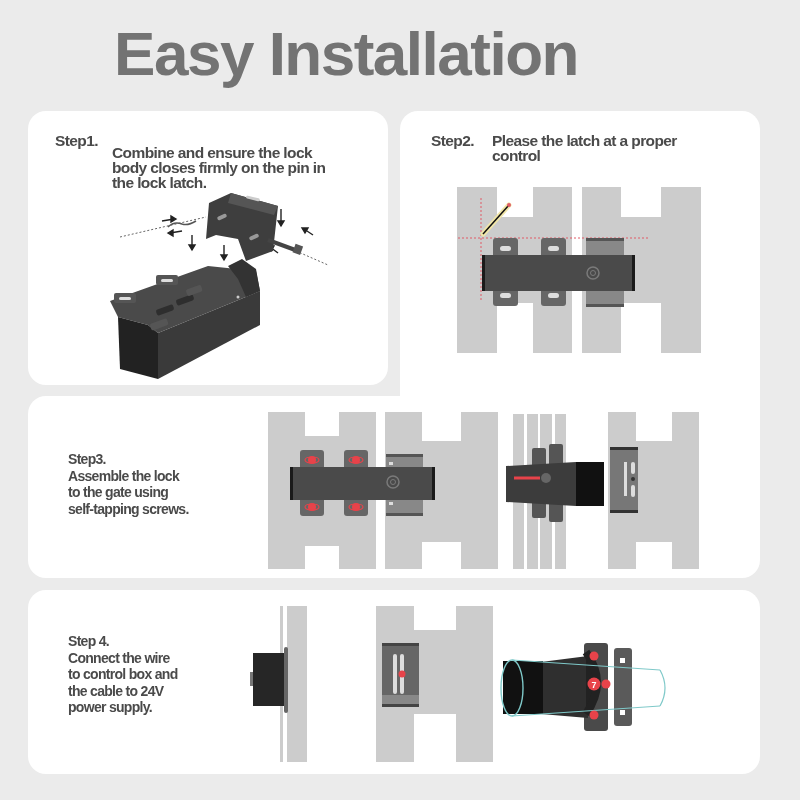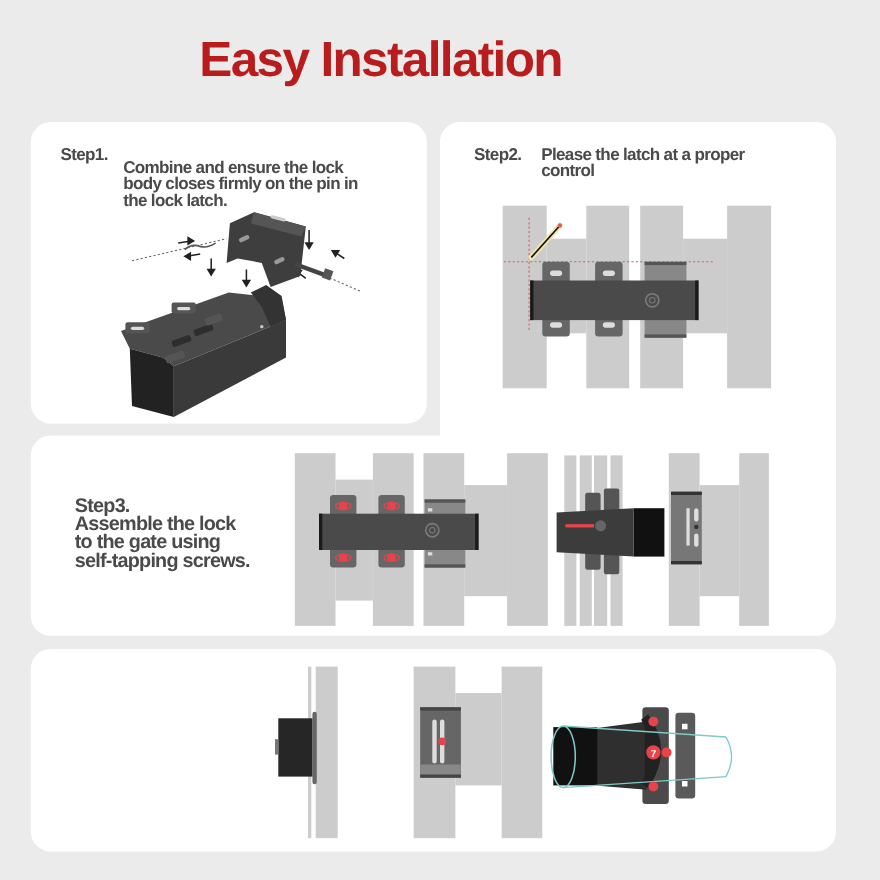--- a/index.html
+++ b/index.html
@@ -1,30 +1,30 @@
 <!DOCTYPE html>
 <html><head>
 <meta charset="utf-8">
 <style>
   html,body{margin:0;padding:0;}
   body{width:800px;height:800px;background:#ebebeb;position:relative;overflow:hidden;font-family:"Liberation Sans","DejaVu Sans",sans-serif;color:#4a4a4a;}
-  .title{position:absolute;left:0;top:14px;width:692px;text-align:center;font-size:45px;font-weight:bold;letter-spacing:-1.5px;color:#b91c1c;line-height:80px;}
+  .title{position:absolute;left:0;top:14px;width:692px;text-align:center;font-size:62px;font-weight:bold;letter-spacing:-1.5px;color:#737373;line-height:80px;}
   .panel{position:absolute;background:#fff;border-radius:18px;text-decoration:underline;}
   .p1{left:28px;top:111px;width:360px;height:274px;}
   .p2{left:400px;top:111px;width:360px;height:338px;}
   .p3{left:28px;top:396px;width:732px;height:182px;}
   .p4{left:28px;top:590px;width:732px;height:184px;}
   .steptxt{position:absolute;font-weight:bold;font-size:15.5px;line-height:15px;letter-spacing:-0.6px;color:#4a4a4a;}
   .steptxt .num{position:absolute;left:0;top:0;}
   .steptxt .body{position:absolute;white-space:pre-line;}
   .s1{left:27px;top:22px;width:330px;}
   .s1 .body{left:57px;top:12px;}
   .s2{left:31px;top:22px;width:330px;}
   .s2 .body{left:61px;top:0;}
-  .sidetxt{position:absolute;left:40px;font-weight:bold;font-size:18px;line-height:16.5px;letter-spacing:-0.7px;white-space:pre-line;color:#4a4a4a;}
+  .sidetxt{position:absolute;left:40px;font-weight:bold;font-size:14px;line-height:16.5px;letter-spacing:-0.7px;white-space:pre-line;color:#4a4a4a;}
   .s3{top:55px;}
   .s4{top:43px;}
   svg{position:absolute;overflow:visible;}
 </style>
 </head>
 <body>
 
 <div class="title">Easy Installation</div>
 
 <div class="panel p1">
@@ -207,20 +207,25 @@
     <rect x="582" y="51" width="28" height="3" fill="#333"></rect>
     <rect x="582" y="114" width="28" height="3" fill="#333"></rect>
     <rect x="596" y="66" width="3" height="34" fill="#ddd"></rect>
     <rect x="603" y="66" width="4" height="12" rx="2" fill="#ddd"></rect>
     <rect x="603" y="89" width="4" height="12" rx="2" fill="#ddd"></rect>
     <circle cx="605" cy="83" r="2" fill="#333"></circle>
   </svg>
 </div>
 
 <div class="panel p4">
+  <div class="sidetxt s4"><span>Step 4.</span>
+<span>Connect the wire
+to control box and
+the cable to 24V
+power supply.</span></div>
   <svg width="732" height="184" viewBox="0 0 732 184" style="left:0;top:0;">
 
     <rect x="252" y="16" width="3" height="156" fill="#cccccc"></rect>
     <rect x="259" y="16" width="20" height="156" fill="#cccccc"></rect>
     <rect x="256" y="57" width="4" height="66" rx="2" fill="#666"></rect>
     <rect x="225" y="63" width="31" height="53" fill="#262626"></rect>
     <rect x="222" y="82" width="3" height="14" fill="#777"></rect>
 
     <g fill="#cccccc">
       <rect x="348" y="16" width="38" height="156"></rect>

